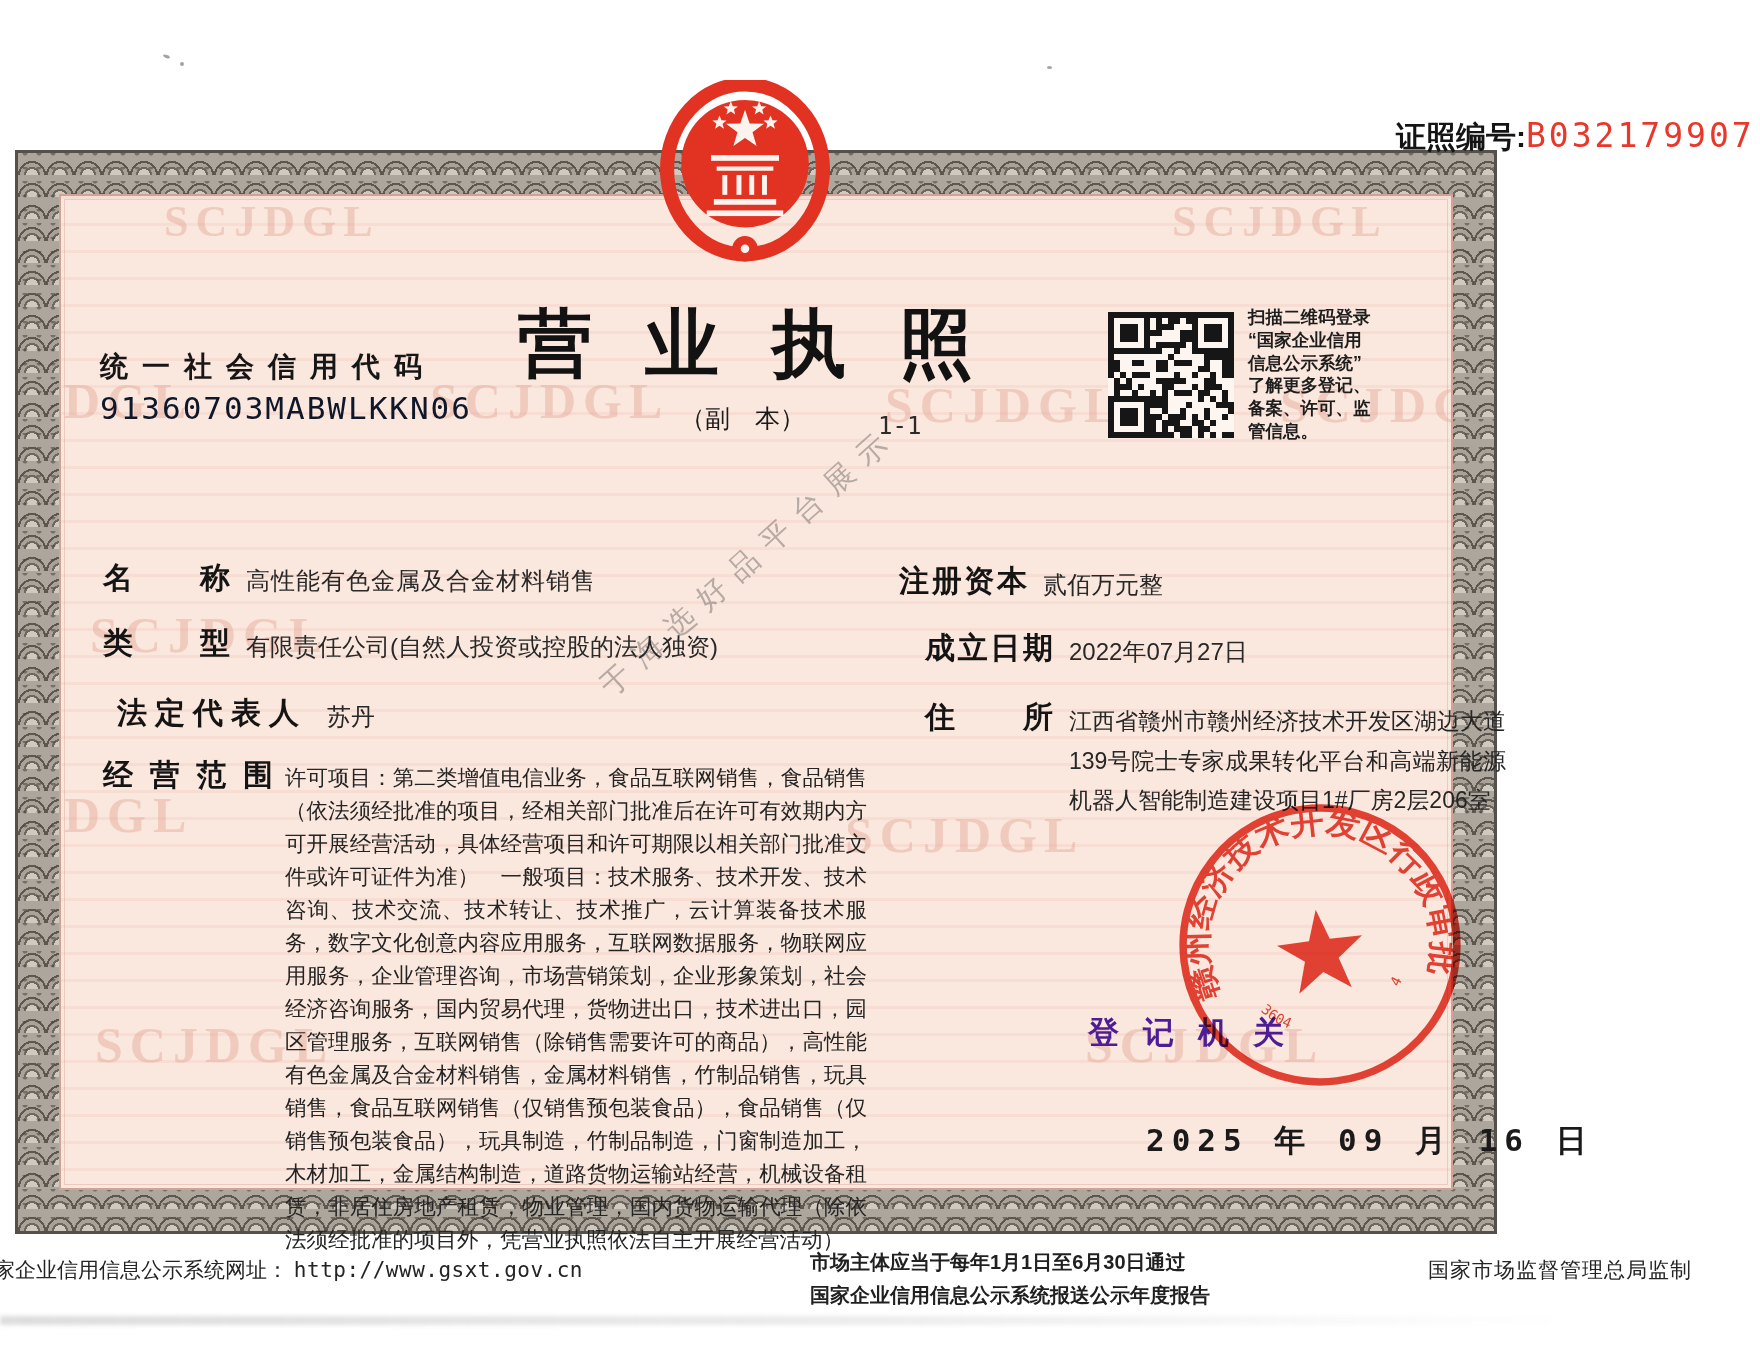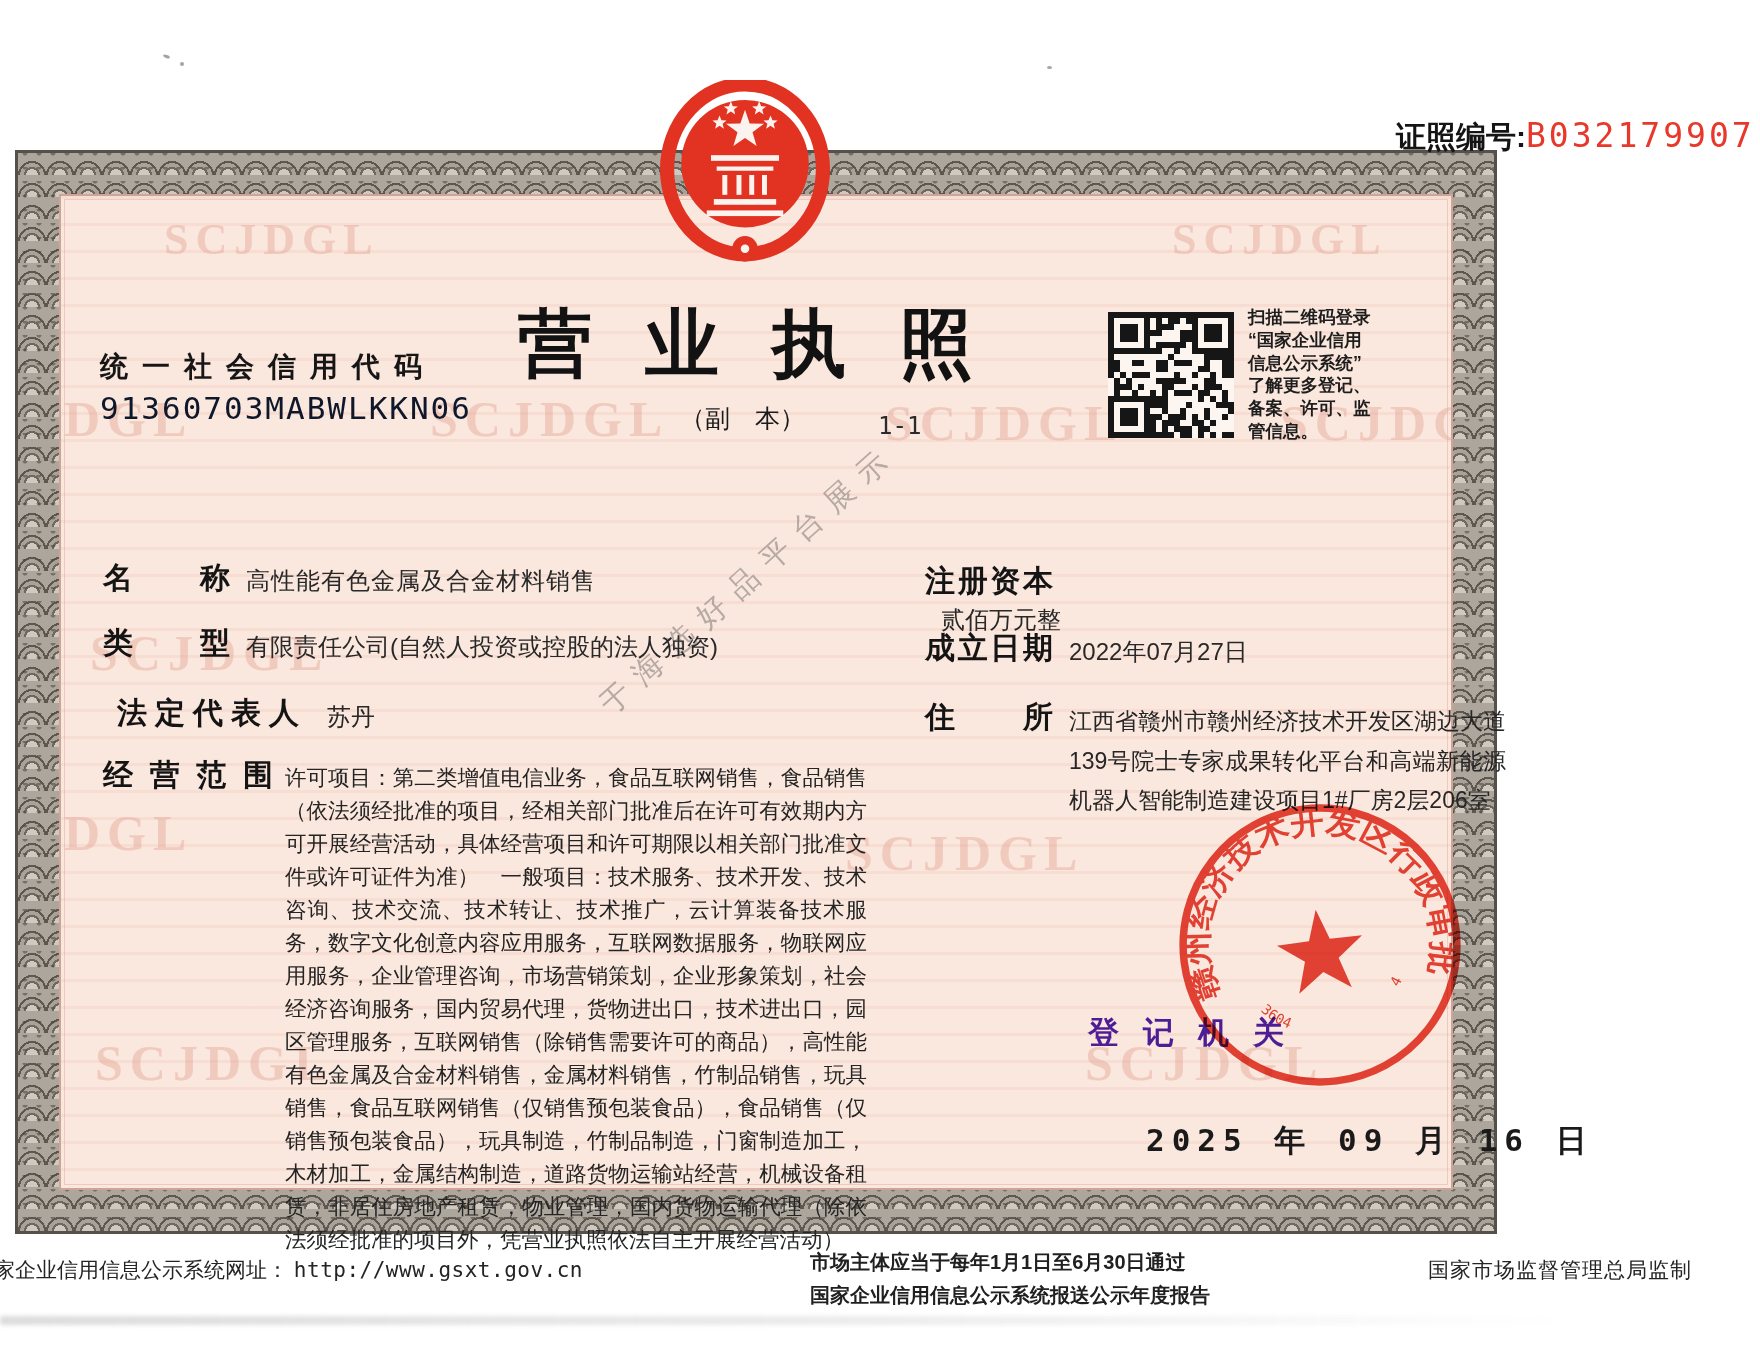--- a/index.html
+++ b/index.html
@@ -21,21 +21,21 @@
     background-size:14px 14px, 28px 22px;
   }
   .paper{
     position:absolute;left:41px;top:41px;right:41px;bottom:41px;
     background-color:#fae7dd;
     background-image:repeating-linear-gradient(180deg, rgba(243,208,197,.45) 0 3px, rgba(0,0,0,0) 3px 27px);
     border:2px solid #cfa496;
   }
   .paper::after{content:"";position:absolute;inset:3px;border:1px solid rgba(210,150,135,.35);pointer-events:none;}
   
-  .wm-layer{position:absolute;left:59px;top:212px;width:1394px;height:1148px;overflow:hidden;pointer-events:none;}
+  .wm-layer{position:absolute;left:59px;top:194px;width:1394px;height:1148px;overflow:hidden;pointer-events:none;}
   .ghost{position:absolute;font-weight:bold;color:rgba(228,162,148,.42);letter-spacing:7px;font-family:"Liberation Serif","DejaVu Serif",serif;}
   .g44{font-size:44px;} .g50{font-size:50px;}
   .wm-big{position:absolute;left:446px;top:385px;font-size:78px;font-weight:bold;letter-spacing:46px;color:rgba(226,150,138,.40);}
   .wm-diag{position:absolute;left:546px;top:476px;font-size:30px;letter-spacing:13px;color:rgba(125,120,117,.55);
     transform:rotate(-42deg);transform-origin:left center;white-space:nowrap;}
   
   .cert-no{position:absolute;left:1396px;top:116px;white-space:nowrap;}
   .cert-no .lbl{font-size:30px;font-weight:bold;color:#141414;}
   .cert-no .num{font-size:33px;color:#e8382b;font-family:"DejaVu Sans Mono","Liberation Mono",monospace;letter-spacing:3px;}
   
@@ -54,21 +54,21 @@
   .lab{font-weight:bold;color:#141414;font-size:30px;line-height:1.15;display:inline-block;
        text-align:justify;text-align-last:justify;white-space:nowrap;}
   .lab.w127{width:127px;} .lab.w182{width:182px;} .lab.w170{width:170px;} .lab.w128{width:128px;}
   .val{color:#282828;font-size:24px;padding-top:5px;}
   #row-name{left:103px;top:560px;align-items:center;}   #row-name .val{margin-left:16px;letter-spacing:1px;}
   #row-type{left:103px;top:626px;}   #row-type .val{margin-left:16px;}
   #row-rep{left:117px;top:696px;}    #row-rep .val{margin-left:28px;}
   #row-scope{left:103px;top:758px;}
   .scope-val{margin-left:12px;width:582px;font-size:21.5px;line-height:33px;color:#242424;
              text-align:justify;text-justify:inter-ideograph;padding-top:4px;}
-  #row-capital{left:925px;top:564px;flex-direction:column;} #row-capital .val{margin-left:16px;}
+  #row-capital{left:899px;top:564px;} #row-capital .val{margin-left:16px;}
   #row-estab{left:925px;top:631px;}   #row-estab .val{margin-left:16px;}
   #row-addr{left:925px;top:700px;}    
   .addr-val{margin-left:16px;width:437px;font-size:23px;line-height:39.5px;color:#262626;text-align:justify;padding-top:2px;}
   
   .authority{position:absolute;left:1088px;top:1012px;font-size:31px;font-weight:bold;letter-spacing:24px;color:#4c1d95;white-space:nowrap;}
   .issue-date{position:absolute;left:1146px;top:1120px;font-size:31px;font-weight:bold;letter-spacing:7px;color:#1a1a1a;
               font-family:"DejaVu Sans Mono","DejaVu Sans",monospace;white-space:nowrap;}
   .seal{position:absolute;left:1170px;top:795px;width:300px;height:300px;mix-blend-mode:multiply;opacity:.9;transform:rotate(-7deg);}
   
   .emblem{position:absolute;left:660px;top:80px;width:170px;height:190px;}

